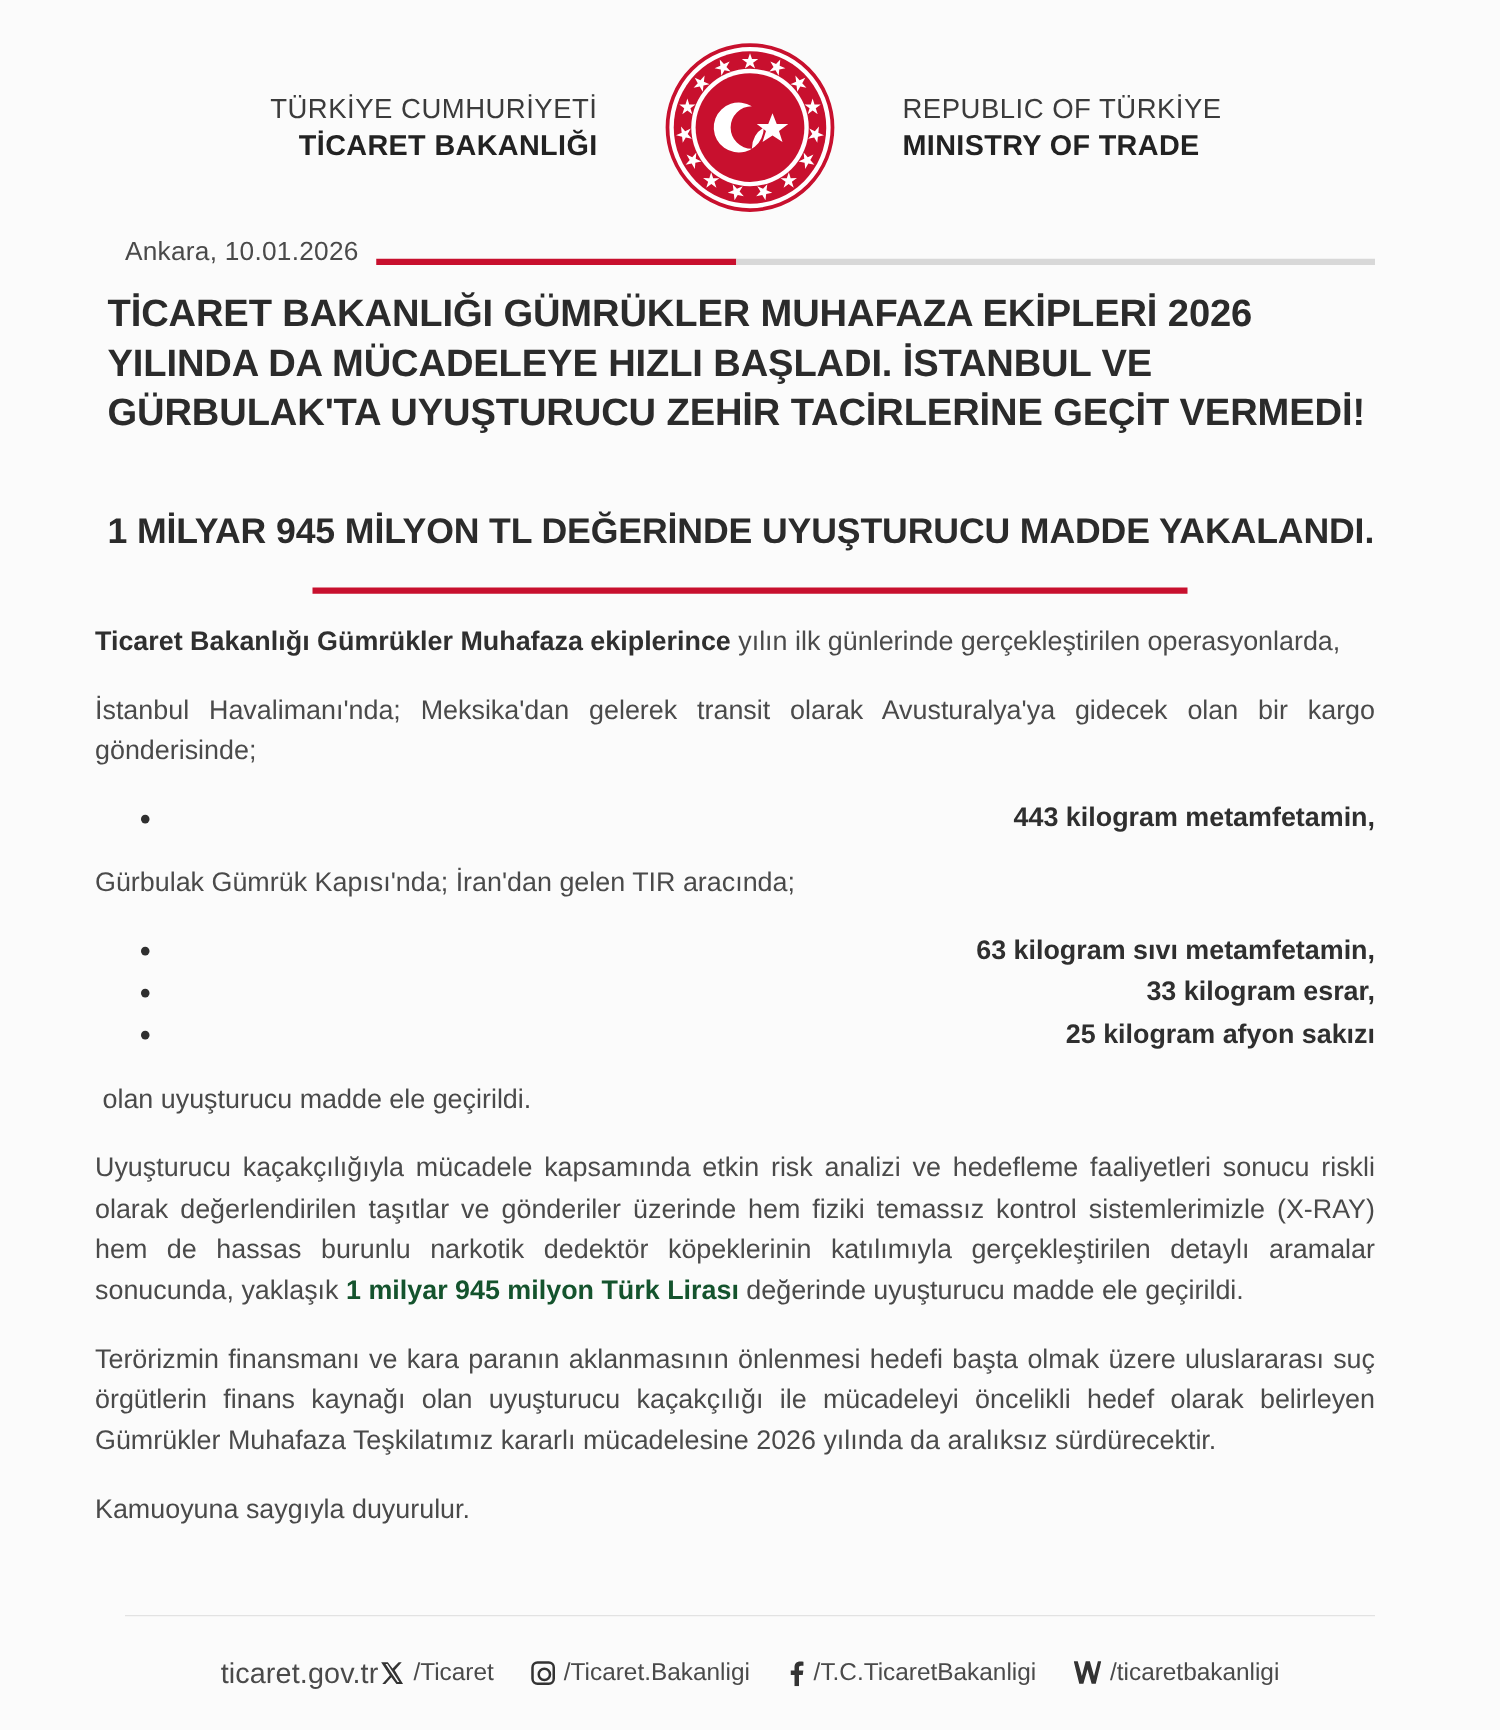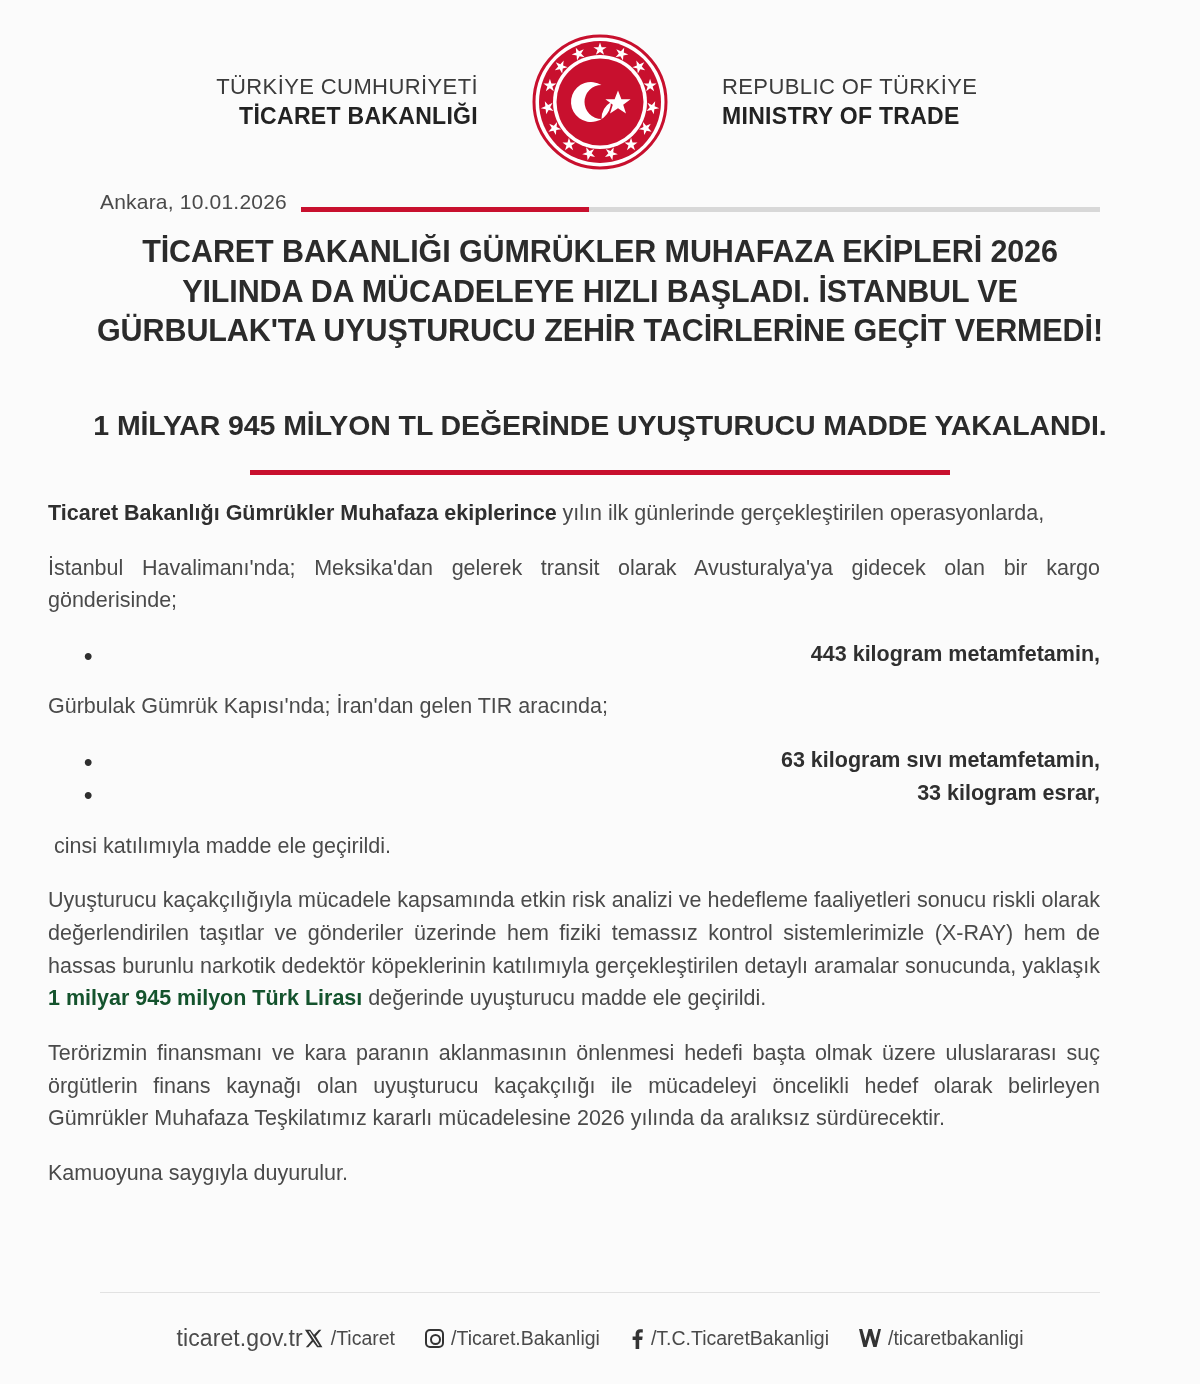--- a/index.html
+++ b/index.html
@@ -93,21 +93,21 @@
   }
   .rule-gray {
     flex: 1;
     height: 5px;
     background: #d8d8d8;
   }
 
   
   .title-block {
     padding: 18px 86px 0 86px;
-    text-align: center;
+    text-align: left;
   }
   .title-main {
     font-size: 30.5px;
     font-weight: 700;
     color: #2b2b2b;
     line-height: 1.30;
     letter-spacing: -0.1px;
   }
   .title-sub {
     font-size: 28.5px;
@@ -119,21 +119,21 @@
   }
   .divider-red {
     width: 700px;
     height: 5px;
     background: #c8102e;
     margin: 26px auto 0 auto;
   }
 
   
   .content {
-    padding: 22px 100px 0 48px;
+    padding: 22px 100px 0 76px;
   }
   p.para {
     font-size: 21.5px;
     line-height: 1.52;
     color: #4a4a4a;
     text-align: justify;
     margin: 0 0 22px 0;
     font-weight: 400;
   }
   p.para.nojust { text-align: left; }
@@ -336,23 +336,24 @@
 
     <ul class="items">
       <li>443 kilogram metamfetamin,</li>
     </ul>
 
     <p class="para tight">Gürbulak Gümrük Kapısı'nda; İran'dan gelen TIR aracında;</p>
 
     <ul class="items">
       <li>63 kilogram sıvı metamfetamin,</li>
       <li>33 kilogram esrar,</li>
+      <li>25 kilogram afyon sakızı</li>
     </ul>
 
-    <p class="para nojust after-list">cinsi katılımıyla madde ele geçirildi.</p>
+    <p class="para nojust after-list">olan uyuşturucu madde ele geçirildi.</p>
 
     <p class="para">
       <span>Uyuşturucu kaçakçılığıyla mücadele kapsamında etkin risk analizi ve hedefleme faaliyetleri sonucu riskli olarak değerlendirilen taşıtlar ve gönderiler üzerinde hem fiziki temassız kontrol sistemlerimizle (X-RAY) hem de hassas burunlu narkotik dedektör köpeklerinin katılımıyla gerçekleştirilen detaylı aramalar sonucunda, yaklaşık </span><span class="b">1 milyar 945 milyon Türk Lirası</span><span> değerinde uyuşturucu madde ele geçirildi.</span>
     </p>
 
     <p class="para">Terörizmin finansmanı ve kara paranın aklanmasının önlenmesi hedefi başta olmak üzere uluslararası suç örgütlerin finans kaynağı olan uyuşturucu kaçakçılığı ile mücadeleyi öncelikli hedef olarak belirleyen Gümrükler Muhafaza Teşkilatımız kararlı mücadelesine 2026 yılında da aralıksız sürdürecektir.</p>
 
     <p class="para nojust">Kamuoyuna saygıyla duyurulur.</p>
   </div>
 

